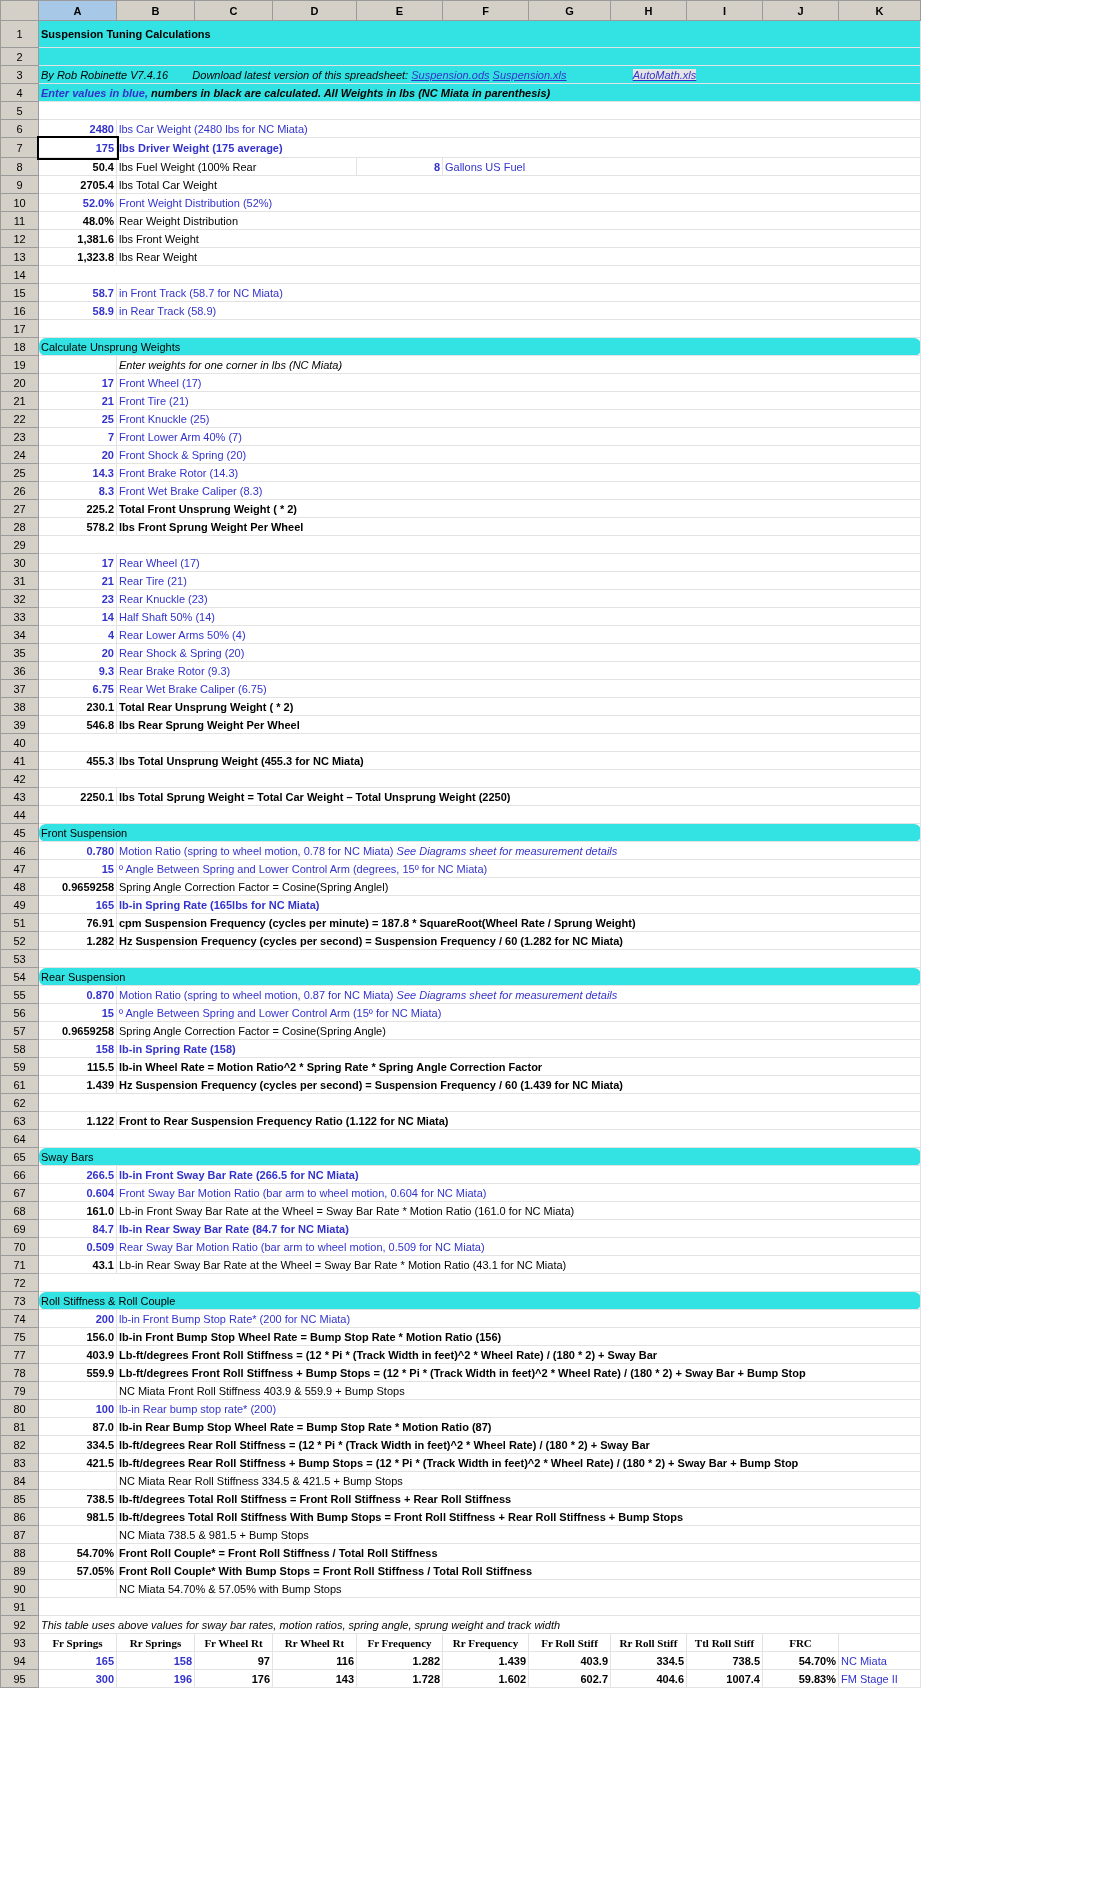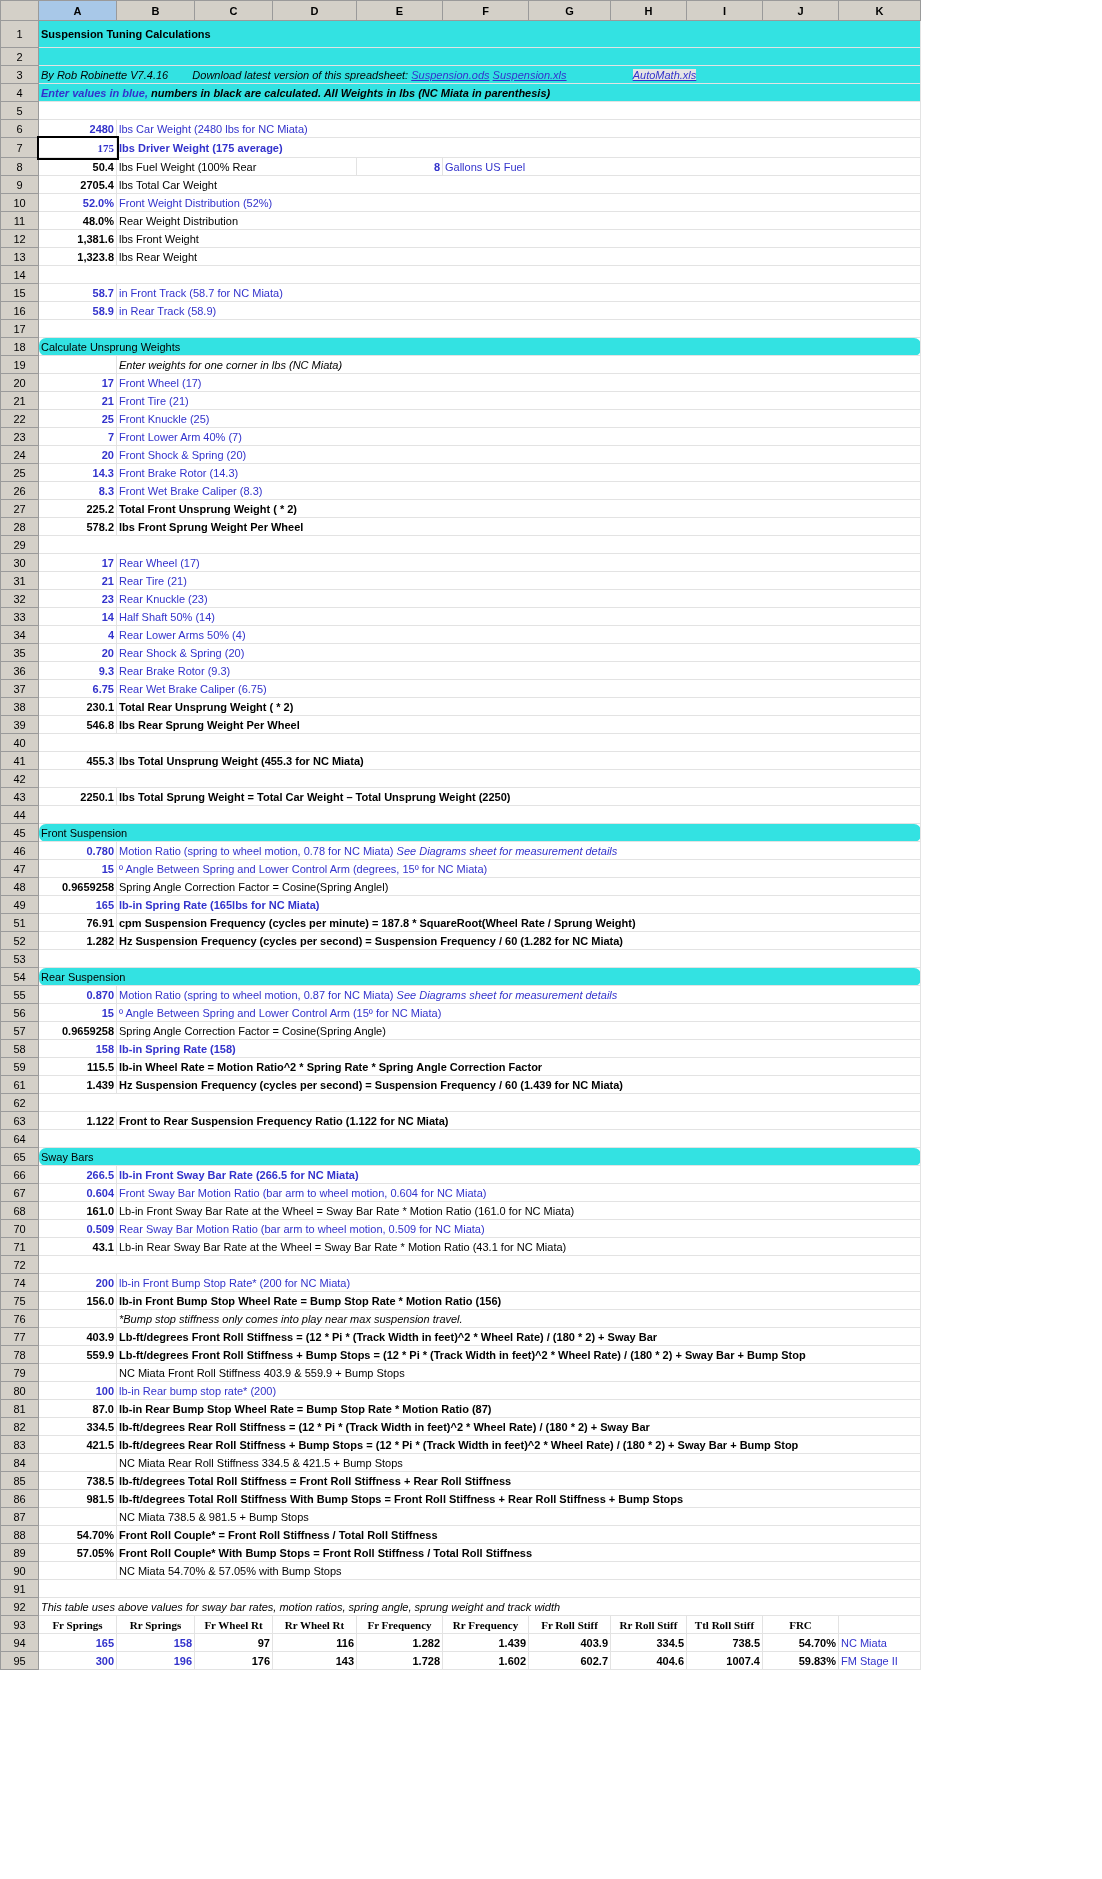--- a/index.html
+++ b/index.html
@@ -18,21 +18,21 @@
   .blue{color:#3333cc;}
   .blueb{color:#3333cc;font-weight:bold;}
   .bold{font-weight:bold;}
   .ital{font-style:italic;}
   .cyan{background:#33e2e2;}
   .bighdr{font-size:22px;font-weight:bold;}
   .sechdr{font-weight:normal;font-size:11px;border-radius:7px;}
   .big{font-size:14px;font-weight:bold;}
   .link{color:#3333cc;font-style:italic;text-decoration:underline;margin-top:16px;}
   .lavender{background:#e5e5e5;color:#3333cc;font-style:italic;text-decoration:underline;}
-  .selcell{outline:2px solid #000;font-family:Liberation Serif, serif;}
+  .selcell{outline:2px solid #000;}
 </style>
 </head>
 <body>
 
 <div id="sheet">
 <table class="grid">
 <colgroup>
   <col style="width:38px">
         <col style="width:78px">
         <col style="width:78px">
@@ -407,48 +407,52 @@
           <td class="rowh">67</td>
           <td class="cell r blueb">0.604</td>
           <td class="cell l blue" colspan="10">Front Sway Bar Motion Ratio (bar arm to wheel motion, 0.604 for NC Miata)</td>
         </tr>
 <tr>
           <td class="rowh">68</td>
           <td class="cell r bold">161.0</td>
           <td class="cell l" colspan="10">Lb-in Front Sway Bar Rate at the Wheel = Sway Bar Rate * Motion Ratio (161.0 for NC Miata)</td>
         </tr>
 <tr>
+          <td class="rowh">69</td>
+          <td class="cell r blueb big">84.7</td>
+          <td class="cell l blue big" colspan="10">lb-in Rear Sway Bar Rate (84.7 for NC Miata)</td>
+        </tr>
+<tr>
           <td class="rowh">70</td>
           <td class="cell r blueb">0.509</td>
           <td class="cell l blue" colspan="10">Rear Sway Bar Motion Ratio (bar arm to wheel motion, 0.509 for NC Miata)</td>
         </tr>
 <tr>
           <td class="rowh">71</td>
           <td class="cell r bold">43.1</td>
           <td class="cell l" colspan="10">Lb-in Rear Sway Bar Rate at the Wheel = Sway Bar Rate * Motion Ratio (43.1 for NC Miata)</td>
         </tr>
 <tr>
           <td class="rowh">72</td>
           <td class="cell" colspan="11"></td>
         </tr>
 
 <tr>
+          <td class="rowh">73</td>
+          <td class="cell cyan l sechdr" colspan="11">Roll Stiffness &amp; Roll Couple</td>
+        </tr>
+<tr>
           <td class="rowh">74</td>
           <td class="cell r blueb">200</td>
           <td class="cell l blue" colspan="10">lb-in Front Bump Stop Rate* (200 for NC Miata)</td>
         </tr>
 <tr>
           <td class="rowh">75</td>
           <td class="cell r bold">156.0</td>
           <td class="cell l bold" colspan="10">lb-in Front Bump Stop Wheel Rate = Bump Stop Rate * Motion Ratio (156)</td>
-        </tr>
-<tr>
-          <td class="rowh">76</td>
-          <td class="cell"></td>
-          <td class="cell l ital" colspan="10">*Bump stop stiffness only comes into play near max suspension travel.</td>
         </tr>
 <tr>
           <td class="rowh">77</td>
           <td class="cell r bold">403.9</td>
           <td class="cell l bold" colspan="10">Lb-ft/degrees Front Roll Stiffness = (12 * Pi * (Track Width in feet)^2 * Wheel Rate) / (180 * 2) + Sway Bar</td>
         </tr>
 <tr>
           <td class="rowh">78</td>
           <td class="cell r bold">559.9</td>
           <td class="cell l bold" colspan="10">Lb-ft/degrees Front Roll Stiffness + Bump Stops = (12 * Pi * (Track Width in feet)^2 * Wheel Rate) / (180 * 2) + Sway Bar + Bump Stop</td>

